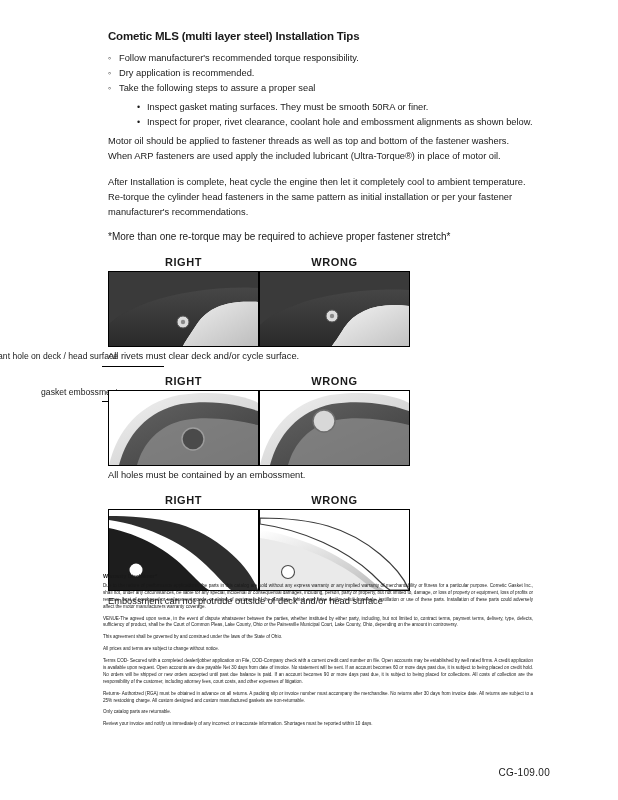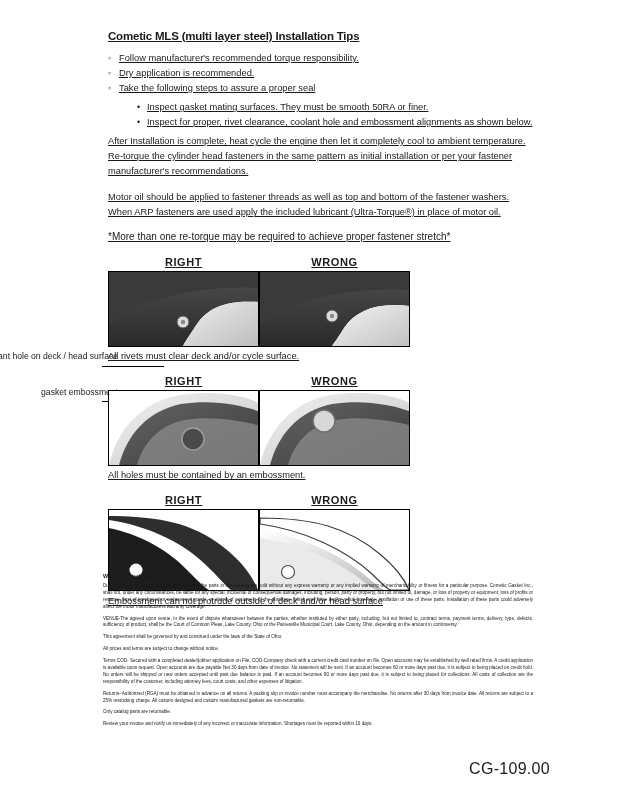--- a/index.html
+++ b/index.html
@@ -14,21 +14,20 @@
     font-family: "Liberation Sans", sans-serif;
     color: #1a1a1a;
     position: relative;
     overflow: hidden;
   }
   .page {
     position: relative;
     width: 618px;
     height: 800px;
     padding: 30px 40px 26px 40px;
-    text-decoration: underline;
   }
   h1.title {
     font-size: 11.5px;
     font-weight: bold;
     margin: 0 0 9px 68px;
     letter-spacing: -0.2px;
   }
   .bullets {
     margin: 0 0 0 68px;
     padding: 0;
@@ -146,21 +145,21 @@
   .warranty p {
     font-size: 4.6px;
     line-height: 1.5;
     margin: 0 0 5px 0;
     text-align: justify;
   }
   .docnum {
     position: absolute;
     right: 68px;
     bottom: 22px;
-    font-size: 16px;
+    font-size: 10px;
     letter-spacing: 0.3px;
   }
   svg { display: block; }
 </style>
 </head>
 <body>
 
 <div class="page">
 
   <h1 class="title">Cometic MLS (multi layer steel) Installation Tips</h1>
@@ -169,22 +168,22 @@
     <li>Follow manufacturer's recommended torque responsibility.</li>
     <li>Dry application is recommended.</li>
     <li><span>Take the following steps to assure a proper seal</span>
       <ul class="subbullets">
         <li>Inspect gasket mating surfaces.  They must be smooth 50RA or finer.</li>
         <li>Inspect for proper, rivet clearance, coolant hole and embossment alignments as shown below.</li>
       </ul>
     </li>
   </ul>
 
+  <p class="body">Motor oil should be applied to fastener threads as well as top and bottom of the fastener washers. When ARP fasteners are used apply the included lubricant (Ultra-Torque®) in place of motor oil.</p>
   <p class="body">After Installation is complete, heat cycle the engine then let it completely cool to ambient temperature. Re-torque the cylinder head fasteners in the same pattern as initial installation or per your fastener manufacturer's recommendations.</p>
-  <p class="body">Motor oil should be applied to fastener threads as well as top and bottom of the fastener washers. When ARP fasteners are used apply the included lubricant (Ultra-Torque®) in place of motor oil.</p>
   <p class="note">*More than one re-torque may be required to achieve proper fastener stretch*</p>
 
   <div class="figures">
 
     <div class="callouts">
       <div class="callout-a">coolant hole on deck / head surface</div>
       <div class="callout-b">gasket embossment</div>
     </div>
     <div class="callout-line" style="left:-6px; top:110px; width:62px;"></div>
     <div class="callout-line" style="left:-6px; top:145px; width:78px;"></div>

